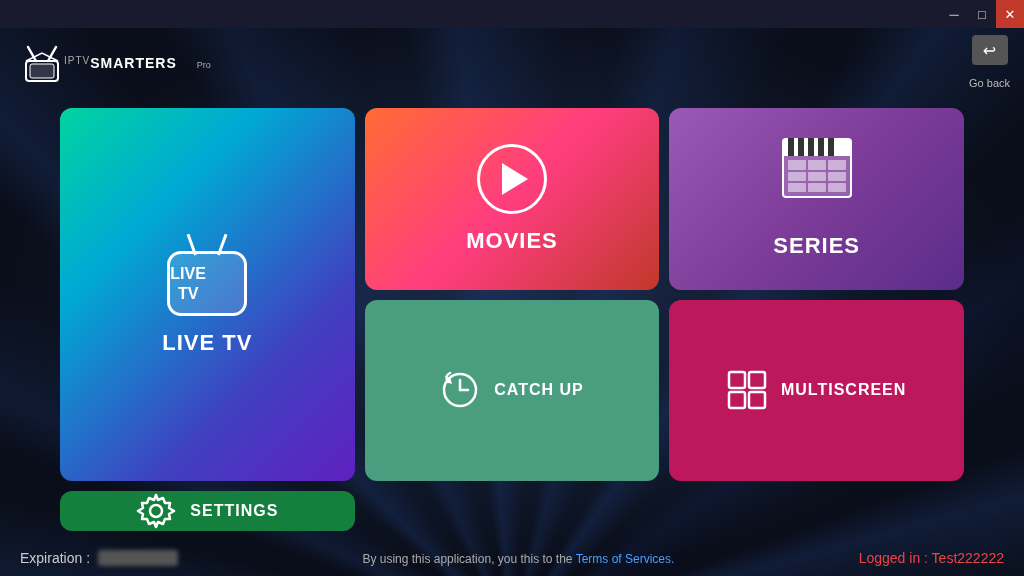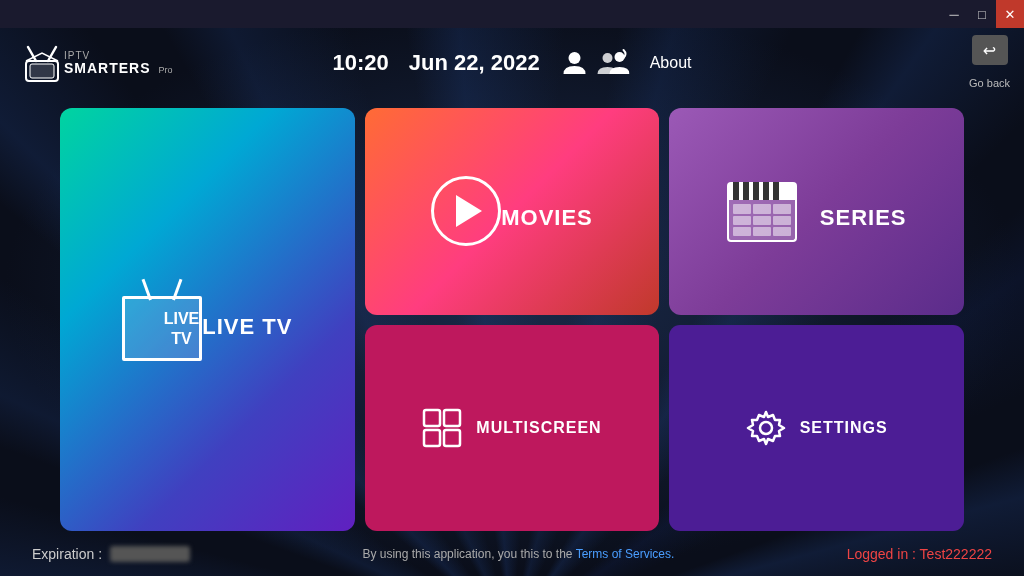--- a/index.html
+++ b/index.html
@@ -58,42 +58,42 @@
     }
 
     .logo {
       display: flex;
       align-items: center;
       gap: 0;
     }
 
     .logo-text {
       display: flex;
-      flex-direction: column;
+      flex-direction: row;
       line-height: 1;
     }
 
     .logo-iptv {
       font-size: 10px;
       color: #aaa;
       letter-spacing: 1px;
     }
 
     .logo-smarters {
       font-size: 14px;
       font-weight: bold;
       color: white;
       letter-spacing: 1px;
     }
 
     .logo-pro {
       font-size: 9px;
       color: #aaa;
       align-self: flex-end;
-      margin-left: 8px;
+      margin-left: 20px;
     }
 
     .header-center {
       position: absolute;
       left: 50%;
       transform: translateX(-50%);
       display: flex;
       align-items: center;
       gap: 20px;
     }
@@ -128,21 +128,21 @@
       padding: 10px 60px 0;
       display: grid;
       grid-template-columns: 1fr 1fr 1fr;
       grid-template-rows: 1fr 1fr;
       gap: 10px;
     }
 
     .tile {
       border-radius: 12px;
       display: flex;
-      flex-direction: row;
+      flex-direction: column;
       align-items: center;
       justify-content: center;
       cursor: pointer;
       position: relative;
       overflow: hidden;
       transition: transform 0.1s;
     }
 
     
     .tile-live-tv {
@@ -170,24 +170,24 @@
     }
 
     .tv-antenna span:first-child { transform: rotate(-20deg); }
     .tv-antenna span:last-child { transform: rotate(20deg); }
 
     .tv-body {
       width: 80px;
       height: 65px;
       background: rgba(255,255,255,0.15);
       border: 3px solid white;
-      border-radius: 2px;
-      display: flex;
-      align-items: center;
-      justify-content: flex-end;
+      border-radius: 14px;
+      display: flex;
+      align-items: center;
+      justify-content: flex-start;
     }
 
     .tv-screen-text {
       color: white;
       font-weight: bold;
       font-size: 16px;
       text-align: center;
       line-height: 1.2;
     }
 
@@ -277,40 +277,39 @@
       background: #4a9e7f;
     }
 
     
     .tile-multiscreen {
       background: #be185d;
     }
 
     
     .tile-settings {
-      background: #4c1d95;
-      border-radius: 11px;
+      background: #15803d;
     }
 
     
     .bottom-label {
       display: flex;
       align-items: center;
       gap: 14px;
       color: white;
       font-size: 16px;
       font-weight: bold;
       letter-spacing: 1px;
     }
 
     
     .footer {
-      padding: 10px 32px;
-      display: flex;
-      align-items: center;
+      padding: 10px 20px;
+      display: flex;
+      align-items: flex-end;
       justify-content: space-between;
       height: 45px;
     }
 
     .footer-left {
       font-size: 14px;
       color: #ccc;
       display: flex;
       align-items: center;
       gap: 8px;
@@ -434,42 +433,20 @@
       </svg>
       <div class="logo-text">
         <span class="logo-iptv">IPTV</span>
         <div style="display:flex; align-items:baseline;">
           <span class="logo-smarters">SMARTERS</span>
           <span class="logo-pro">Pro</span>
         </div>
       </div>
     </div>
 
-    <div class="header-center">
-      <span class="time-display">10:20</span>
-      <span class="date-display">Jun 22, 2022</span>
-      <div class="user-icons">
-
-        <svg width="30" height="30" viewBox="0 0 30 30">
-          <circle cx="15" cy="10" r="6" fill="white"></circle>
-          <path d="M4 26 Q4 18 15 18 Q26 18 26 26" fill="white"></path>
-        </svg>
-
-        <svg width="34" height="30" viewBox="0 0 34 30">
-          <circle cx="12" cy="10" r="5" fill="white" opacity="0.8"></circle>
-          <path d="M2 26 Q2 19 12 19 Q22 19 22 26" fill="white" opacity="0.8"></path>
-          <circle cx="24" cy="9" r="5" fill="white"></circle>
-          <path d="M14 26 Q14 19 24 19 Q34 19 34 26" fill="white"></path>
-
-          <path d="M28 2 Q32 6 28 10" stroke="white" stroke-width="2" fill="none" stroke-linecap="round"></path>
-          <polyline points="28,10 26,8 30,8" fill="white"></polyline>
-        </svg>
-      </div>
-      <span class="about-text">About</span>
-    </div>
   </div>
 
   <div class="content">
 
     <div class="tile tile-live-tv">
       <div class="tv-icon-wrapper">
         <div class="tv-antenna">
           <span></span>
           <span></span>
         </div>
@@ -507,20 +484,33 @@
             <div class="clap-cell"></div>
             <div class="clap-cell"></div>
           <div class="clap-cell"></div>
             <div class="clap-cell"></div>
             <div class="clap-cell"></div>
         </div>
       </div>
       <div class="tile-label">SERIES</div>
     </div>
 
+    <div class="tile tile-catchup">
+      <div class="bottom-label">
+
+        <svg width="40" height="40" viewBox="0 0 40 40">
+          <circle cx="20" cy="20" r="16" fill="none" stroke="white" stroke-width="2.5"></circle>
+          <line x1="20" y1="20" x2="20" y2="10" stroke="white" stroke-width="2.5" stroke-linecap="round"></line>
+          <line x1="20" y1="20" x2="28" y2="20" stroke="white" stroke-width="2.5" stroke-linecap="round"></line>
+          <path d="M8 12 Q4 6 10 3" stroke="white" stroke-width="2.5" fill="none" stroke-linecap="round"></path>
+          <polygon points="6,12 12,14 10,7" fill="white"></polygon>
+        </svg>
+        <span>CATCH UP</span>
+      </div>
+    </div>
 
     <div class="tile tile-multiscreen">
       <div class="bottom-label">
         <svg width="40" height="40" viewBox="0 0 40 40">
           <rect x="2" y="2" width="16" height="16" rx="2" fill="none" stroke="white" stroke-width="2.5"></rect>
           <rect x="22" y="2" width="16" height="16" rx="2" fill="none" stroke="white" stroke-width="2.5"></rect>
           <rect x="2" y="22" width="16" height="16" rx="2" fill="none" stroke="white" stroke-width="2.5"></rect>
           <rect x="22" y="22" width="16" height="16" rx="2" fill="none" stroke="white" stroke-width="2.5"></rect>
         </svg>
         <span>MULTISCREEN</span>

